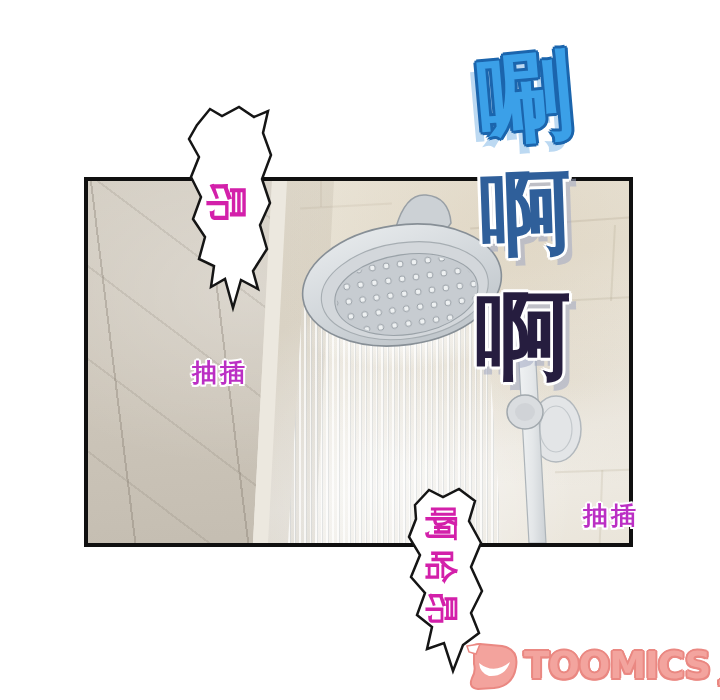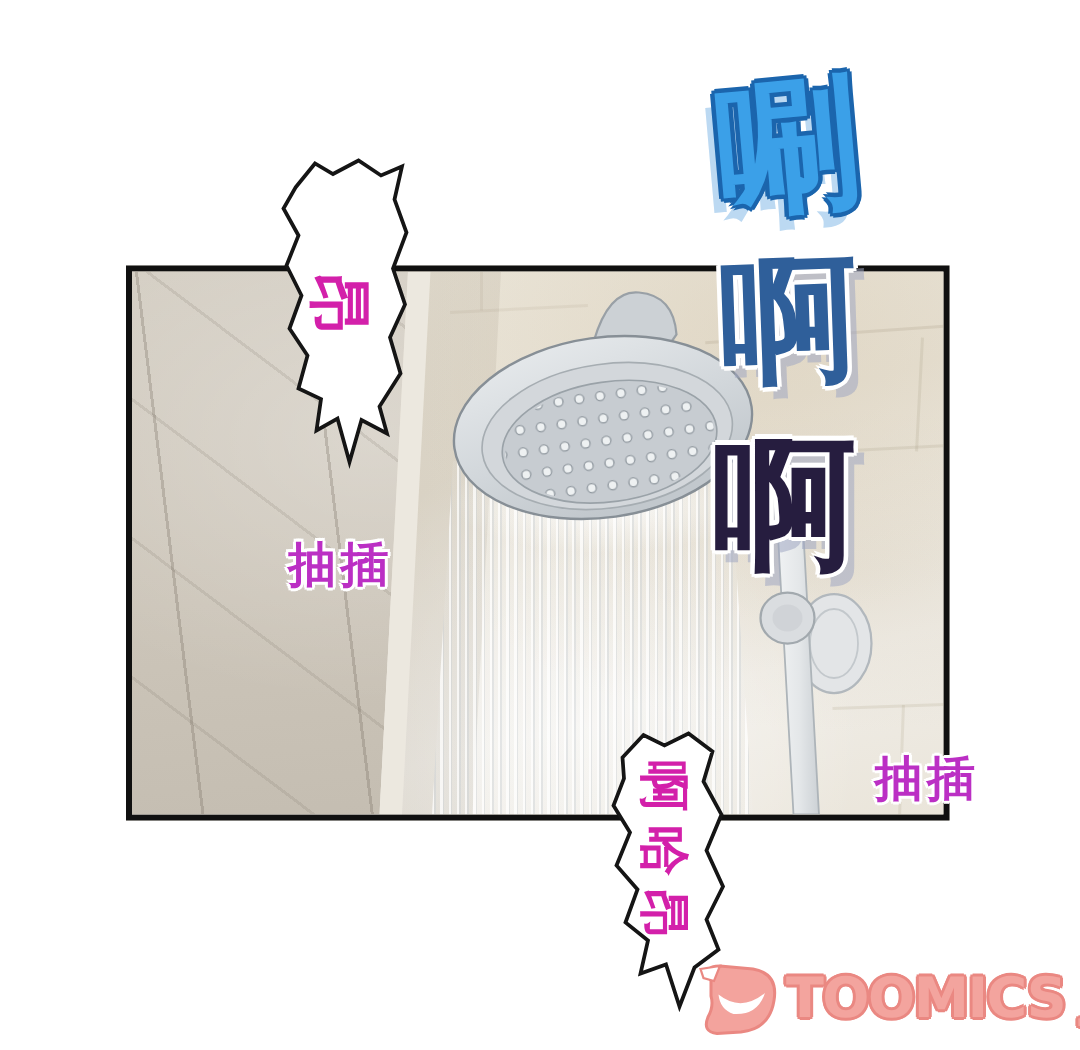--- a/index.html
+++ b/index.html
@@ -50,21 +50,21 @@
       0 3px 0 var(--sfx-shua-outline,#1b65ad),0 -3px 0 var(--sfx-shua-outline,#1b65ad),
       2px 2px 0 var(--sfx-shua-outline,#1b65ad),-2px 2px 0 var(--sfx-shua-outline,#1b65ad),
       2px -2px 0 var(--sfx-shua-outline,#1b65ad),-2px -2px 0 var(--sfx-shua-outline,#1b65ad),
       -7px 9px 0 var(--sfx-shua-shadow,#bcd9f2);}
   .sfx-ah{color:var(--sfx-ah1-fill,#2f5f9a);
     text-shadow:3px 0 0 #fff,-3px 0 0 #fff,0 3px 0 #fff,0 -3px 0 #fff,
       2px 2px 0 #fff,-2px 2px 0 #fff,2px -2px 0 #fff,-2px -2px 0 #fff,
       7px 8px 0 rgba(160,168,195,.55);}
   .sfx-ah1{left:480px;top:168px;font-size:92px;transform:rotate(-2deg);}
   .sfx-ah2{left:475px;top:288px;font-size:96px;color:var(--sfx-ah2-fill,#261d3f);}
-  .sfx-thrust{font-size:32px;letter-spacing:3px;color:var(--chouicha-magenta,#bb2fc4);
+  .sfx-thrust{font-size:25px;letter-spacing:3px;color:var(--chouicha-magenta,#bb2fc4);
     text-shadow:2px 0 0 #fff,-2px 0 0 #fff,0 2px 0 #fff,0 -2px 0 #fff,
       1.5px 1.5px 0 #fff,-1.5px 1.5px 0 #fff,1.5px -1.5px 0 #fff,-1.5px -1.5px 0 #fff;padding-left:36px;}
   .sfx-thrust-left{left:156px;top:360px;}
   .sfx-thrust-right{left:547px;top:503px;}
 
   
   .bubble{position:absolute;z-index:6;}
   .bubble svg{display:block;}
   .bubble-top{left:181px;top:101px;width:100px;height:212px;}
   .bubble-bottom{left:401px;top:485px;width:90px;height:190px;}

